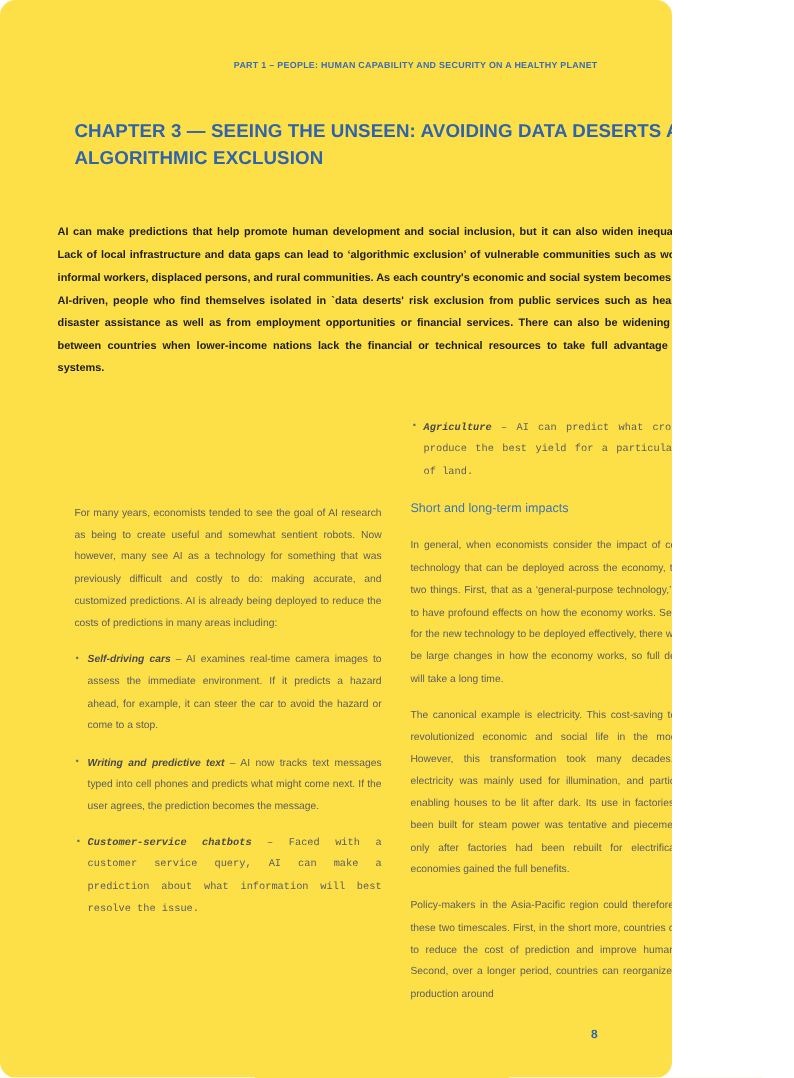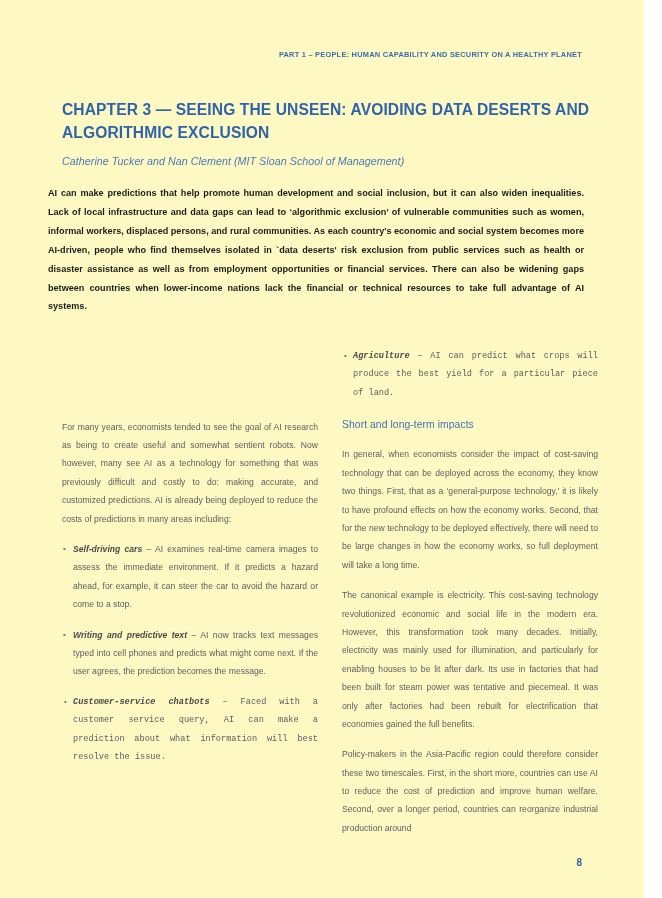--- a/index.html
+++ b/index.html
@@ -7,25 +7,26 @@
     margin: 0;
     padding: 0;
     background: #ffffff;
   }
   body {
     font-family: "Liberation Sans", sans-serif;
     -webkit-font-smoothing: antialiased;
   }
   .page {
     position: relative;
-    width: 644px;
+    width: 560px;
     height: 898px;
-    background: #fef9c3;
+    background: #fde047;
     overflow: hidden;
     box-sizing: border-box;
+    border-radius: 13px;
   }
 
   
   .running-header {
     position: absolute;
     top: 51px;
     left: 62px;
     right: 62px;
     text-align: right;
     font-size: 7.4px;
@@ -150,21 +151,20 @@
 </style>
 </head>
 <body>
 
 <div class="page">
 
   <div class="running-header">PART 1 – PEOPLE: HUMAN CAPABILITY AND SECURITY ON A HEALTHY PLANET</div>
 
   <h1 class="chapter-title">CHAPTER 3 — SEEING THE UNSEEN: AVOIDING DATA DESERTS AND ALGORITHMIC EXCLUSION</h1>
 
-  <div class="authors">Catherine Tucker and Nan Clement (MIT Sloan School of Management)</div>
 
   <div class="abstract">AI can make predictions that help promote human development and social inclusion, but it can also widen inequalities. Lack of local infrastructure and data gaps can lead to ‘algorithmic exclusion’ of vulnerable communities such as women, informal workers, displaced persons, and rural communities. As each country's economic and social system becomes more AI-driven, people who find themselves isolated in `data deserts' risk exclusion from public services such as health or disaster assistance as well as from employment opportunities or financial services. There can also be widening gaps between countries when lower-income nations lack the financial or technical resources to take full advantage of AI systems.</div>
 
   <div class="columns">
 
     <div class="col">
       <p class="body-p">For many years, economists tended to see the goal of AI research as being to create useful and somewhat sentient robots. Now however, many see AI as a technology for something that was previously difficult and costly to do: making accurate, and customized predictions. AI is already being deployed to reduce the costs of predictions in many areas including:</p>
 
       <ul class="bullets">
         <li>

